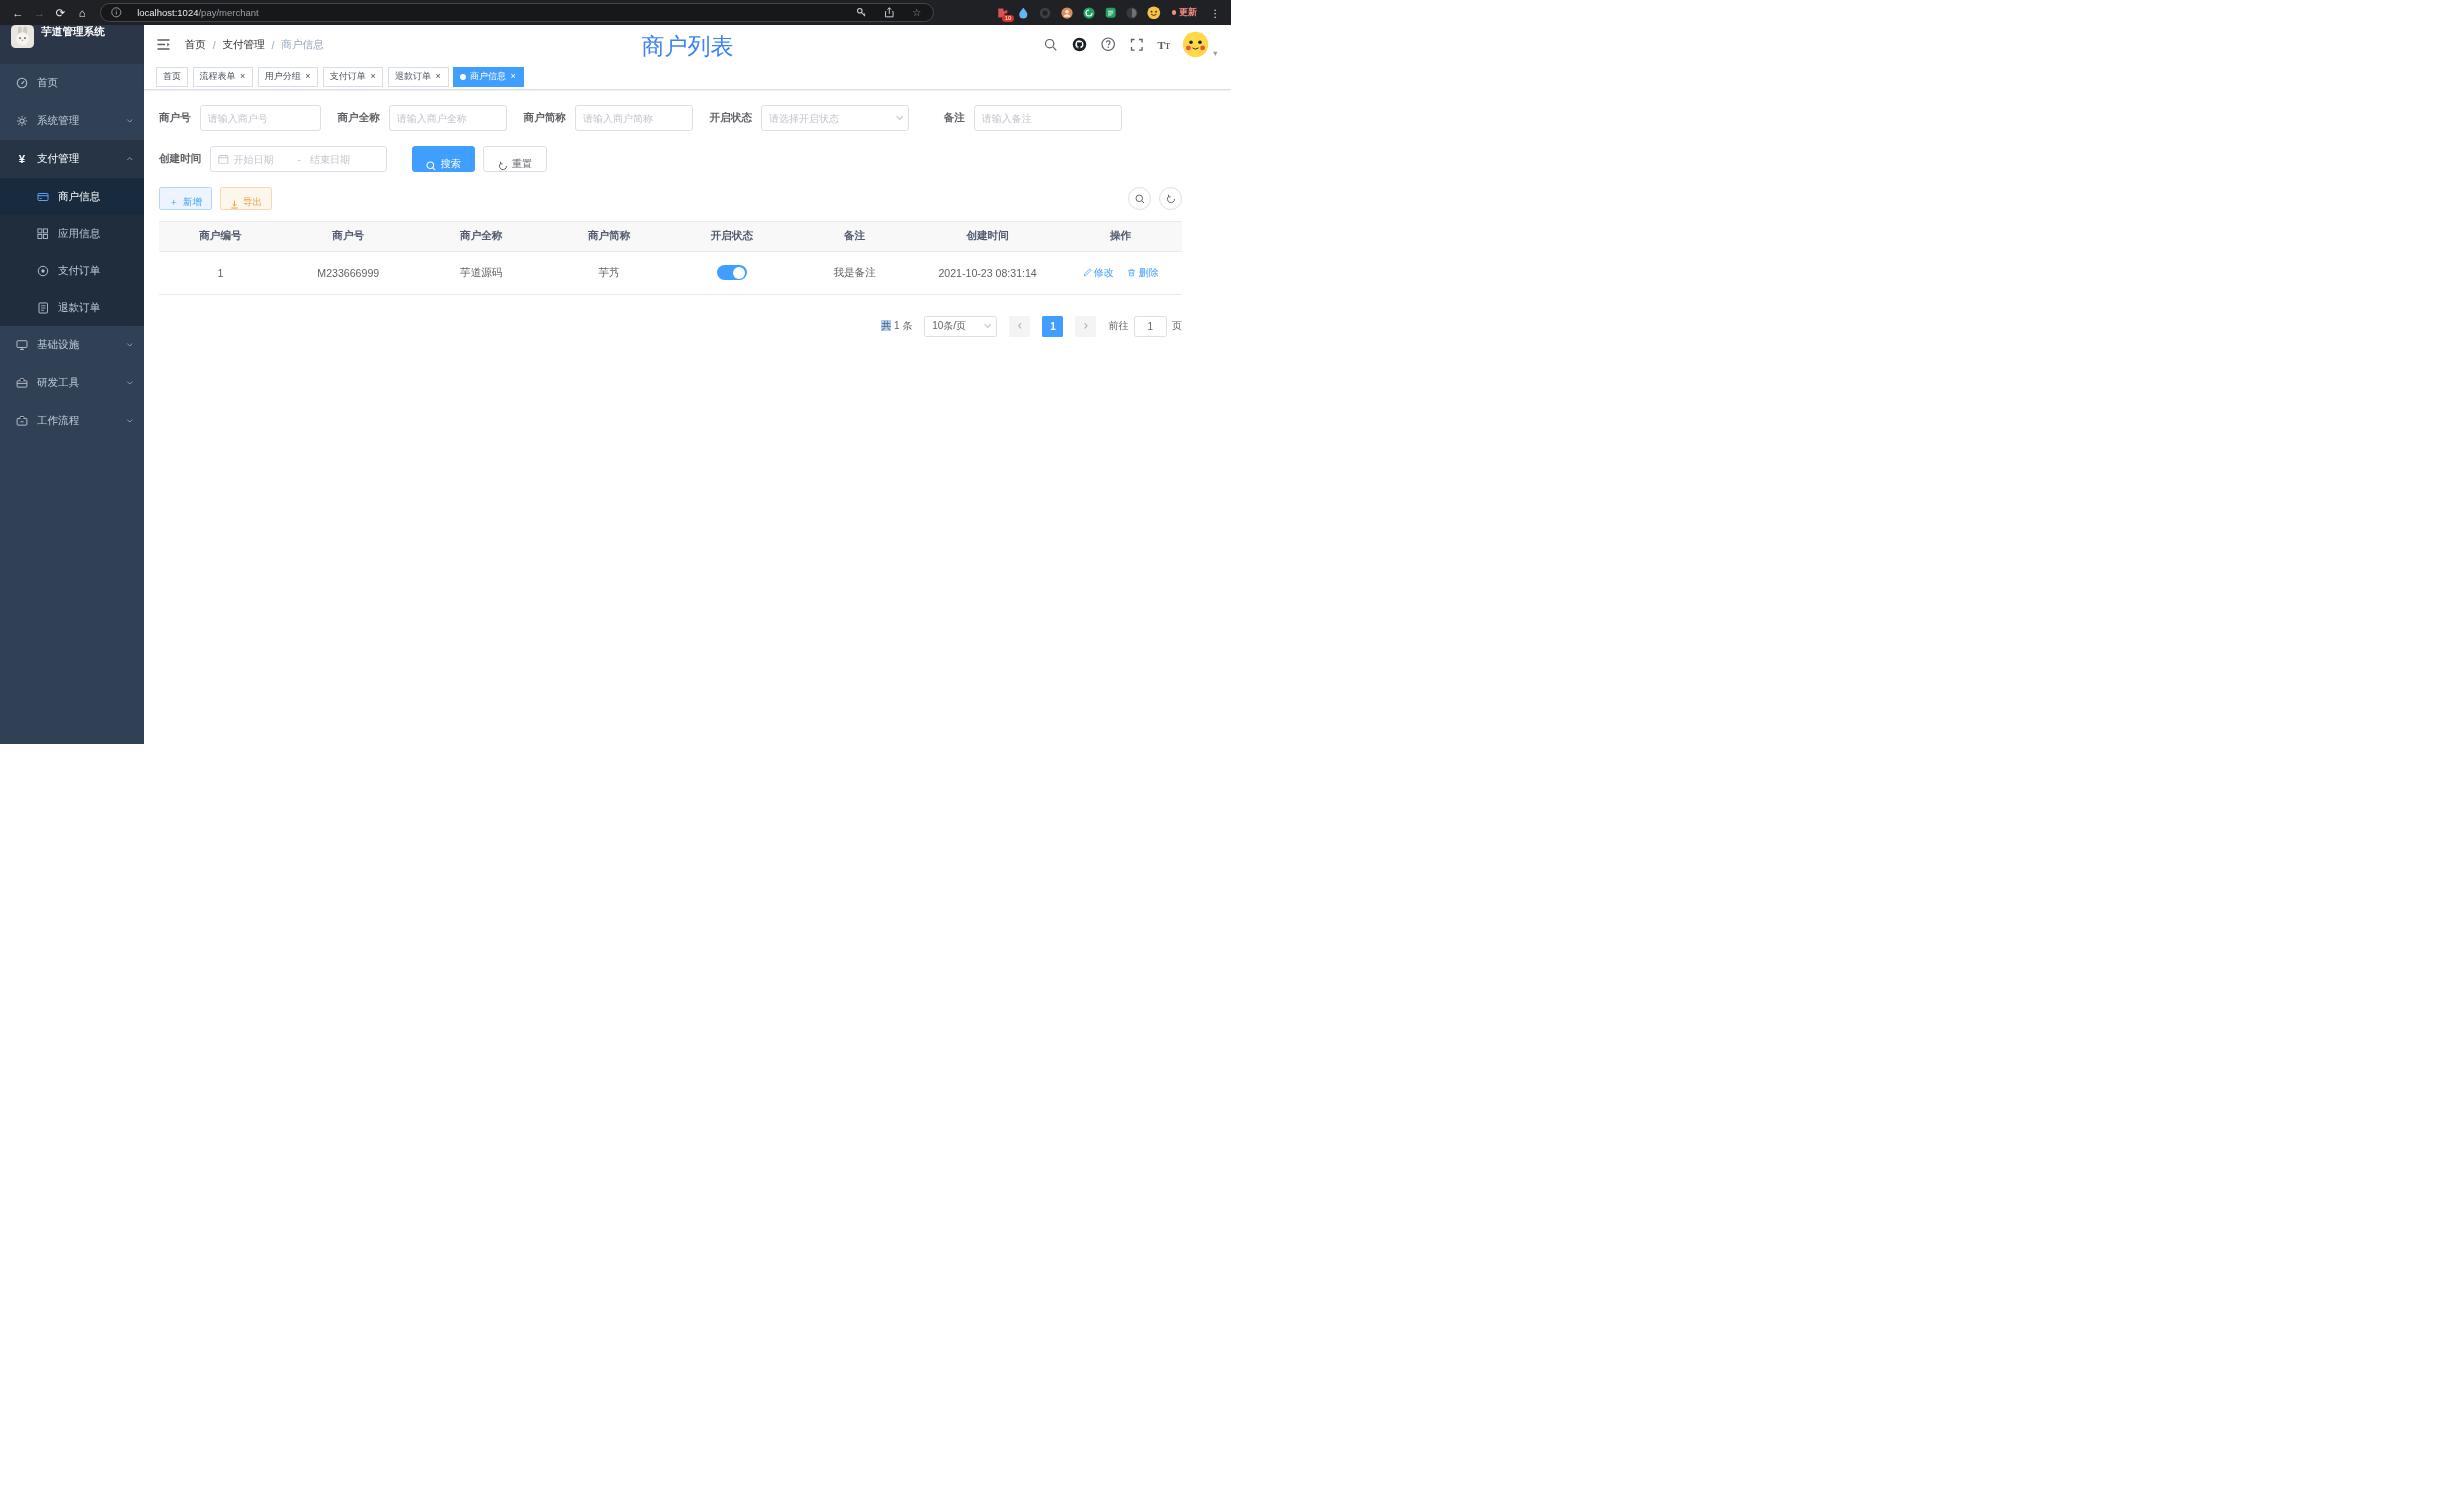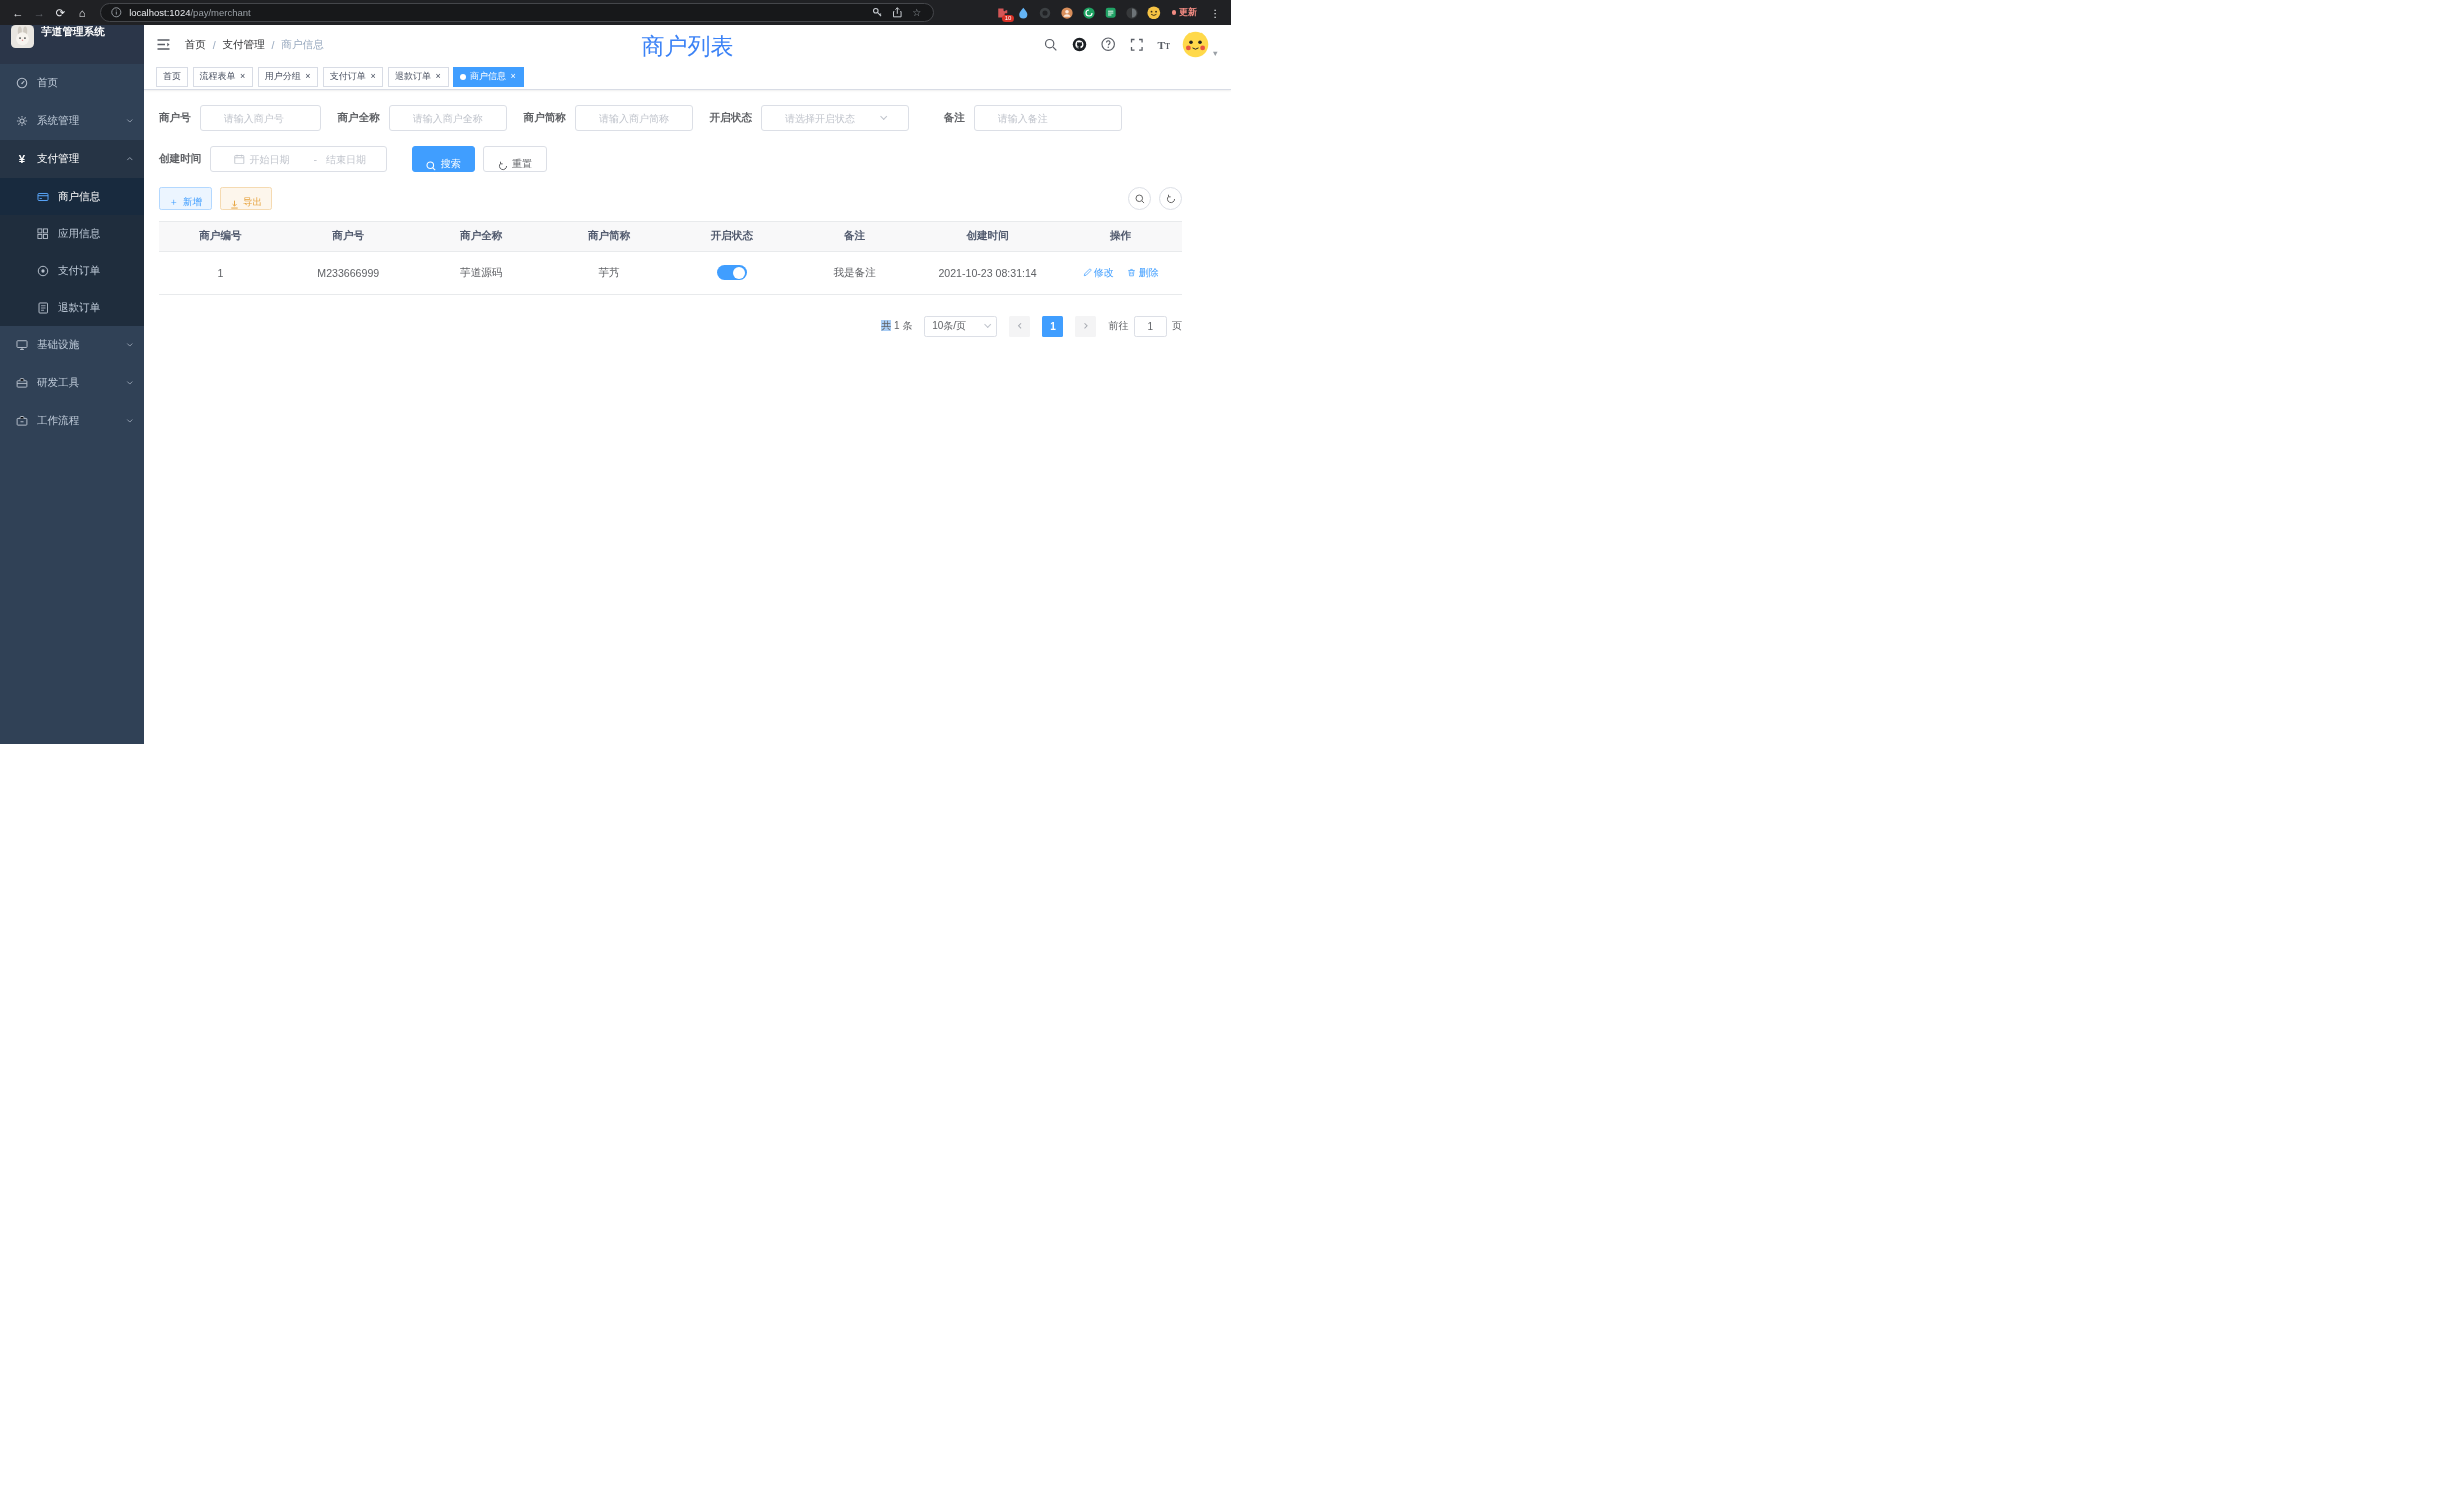--- a/index.html
+++ b/index.html
@@ -3,21 +3,21 @@
 <meta charset="utf-8">
 <style>
   * { margin:0; padding:0; box-sizing:border-box; }
   html,body { width:1231px; height:744px; }
   body { font-family:"Liberation Sans","DejaVu Sans",sans-serif; font-size:10.6px; background:#fff; overflow:hidden; color:#303133; }
 
   
   .browser-bar { height:25px; background:#202124; display:flex; align-items:center; padding:0 7.6px; gap:1.5px; }
   .nav-ico { width:20px; height:20px; display:flex; align-items:center; justify-content:center; color:#e8eaed; font-size:11.4px; border-radius:50%; flex-shrink:0; cursor:pointer; }
   .nav-ico.disabled { color:#5f6368; }
-  .omnibox { width:834px; height:19px; background:#17181a; border:0.8px solid #45474b; border-radius:10px; display:flex; align-items:center; padding:0 9px; gap:6px; color:#e8eaed; margin-left:6px; cursor:text; }
+  .omnibox { width:834px; height:19px; background:#17181a; border:0.8px solid #45474b; border-radius:10px; display:flex; align-items:center; padding:0 9px; gap:14px; color:#e8eaed; margin-left:6px; cursor:text; }
   .omnibox .url { font-size:9.5px; flex:1; white-space:nowrap; overflow:hidden; }
   .omnibox .url .host { color:#e8eaed; }
   .omnibox .url .path { color:#9aa0a6; }
   .ob-ico { width:13.6px; height:13.6px; display:flex; align-items:center; justify-content:center; color:#9aa0a6; font-size:10px; flex-shrink:0; cursor:pointer; }
   .ext-area { margin-left:auto; display:flex; align-items:center; gap:6.8px; }
   .ext { width:15px; height:15px; display:flex; align-items:center; justify-content:center; position:relative; cursor:pointer; flex-shrink:0; }
   .ext .badge { position:absolute; right:-4.5px; bottom:-2.3px; background:#d93025; color:#fff; font-size:6px; border-radius:4.5px; padding:0 2.3px; line-height:7.6px; }
   .update-btn { color:#f28b82; font-size:9px; font-weight:700; display:flex; align-items:center; gap:3px; cursor:pointer; margin:0 3px; white-space:nowrap; }
   .update-btn::before { content:""; width:4.5px; height:4.5px; border-radius:50%; background:#f28b82; }
   .kebab { color:#e8eaed; font-size:10.6px; letter-spacing:0; cursor:pointer; padding:0 3px; }
@@ -60,21 +60,21 @@
   .tag { height:20px; display:inline-flex; align-items:center; gap:3.8px; padding:0 6px; border:0.8px solid #d8dce5; background:#fff; color:#495060; font-size:9px; cursor:pointer; white-space:nowrap; }
   .tag .x { font-size:9px; line-height:1; padding:0 0.8px; }
   .tag.active { background:#409eff; color:#fff; border-color:#409eff; }
   .tag.active .dot { width:6px; height:6px; border-radius:50%; background:#fff; display:inline-block; }
 
   
   .content { padding:15px 49px 0 15px; }
   .filter-row { display:flex; align-items:center; margin-bottom:15px; }
   .f-group { display:flex; align-items:center; margin-right:16.7px; }
   .f-label { font-weight:700; color:#606266; padding-right:9px; white-space:nowrap; font-size:10.6px; }
-  .el-input { height:26px; border:0.8px solid #dcdfe6; border-radius:3px; display:flex; align-items:center; padding:0 23px; background:#fff; gap:4.5px; }
+  .el-input { height:26px; border:0.8px solid #dcdfe6; border-radius:3px; display:flex; align-items:center; padding:0 7px; background:#fff; gap:4.5px; }
   .el-input input { border:none; outline:none; width:100%; font-size:10px; color:#606266; font-family:inherit; background:transparent; }
   ::placeholder { color:#c0c4cc; opacity:1; }
   .w160{width:121px;} .w156{width:118px;} .w172{width:148px;} .w234{width:177px;} 
   .chev-down { width:5.3px; height:5.3px; border-right:1.1px solid #c0c4cc; border-bottom:1.1px solid #c0c4cc; transform:rotate(45deg) translateY(-1.5px); flex-shrink:0; }
   .range-sep { color:#c0c4cc; padding:0 4.5px; }
   .cal-ico, .in-ico { color:#c0c4cc; display:flex; flex-shrink:0; }
 
   .btn { height:26px; padding:0 13.6px; border-radius:3px; font-size:10px; display:inline-flex; align-items:flex-end; gap:4.5px; cursor:pointer; border:0.8px solid #dcdfe6; background:#fff; color:#606266; white-space:nowrap; }
   .btn-primary { background:#409eff; border-color:#409eff; color:#fff; margin-left:7.6px; }
   .btn-default { margin-left:7.6px; }

